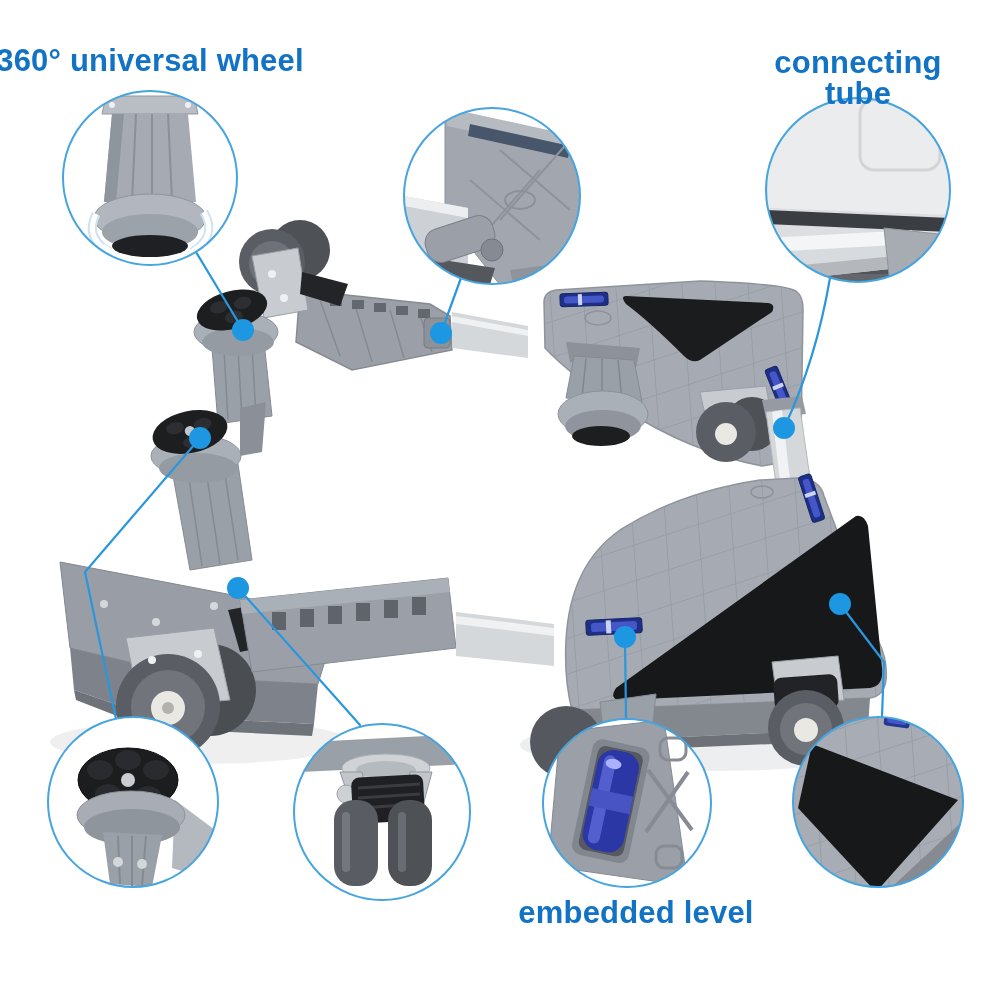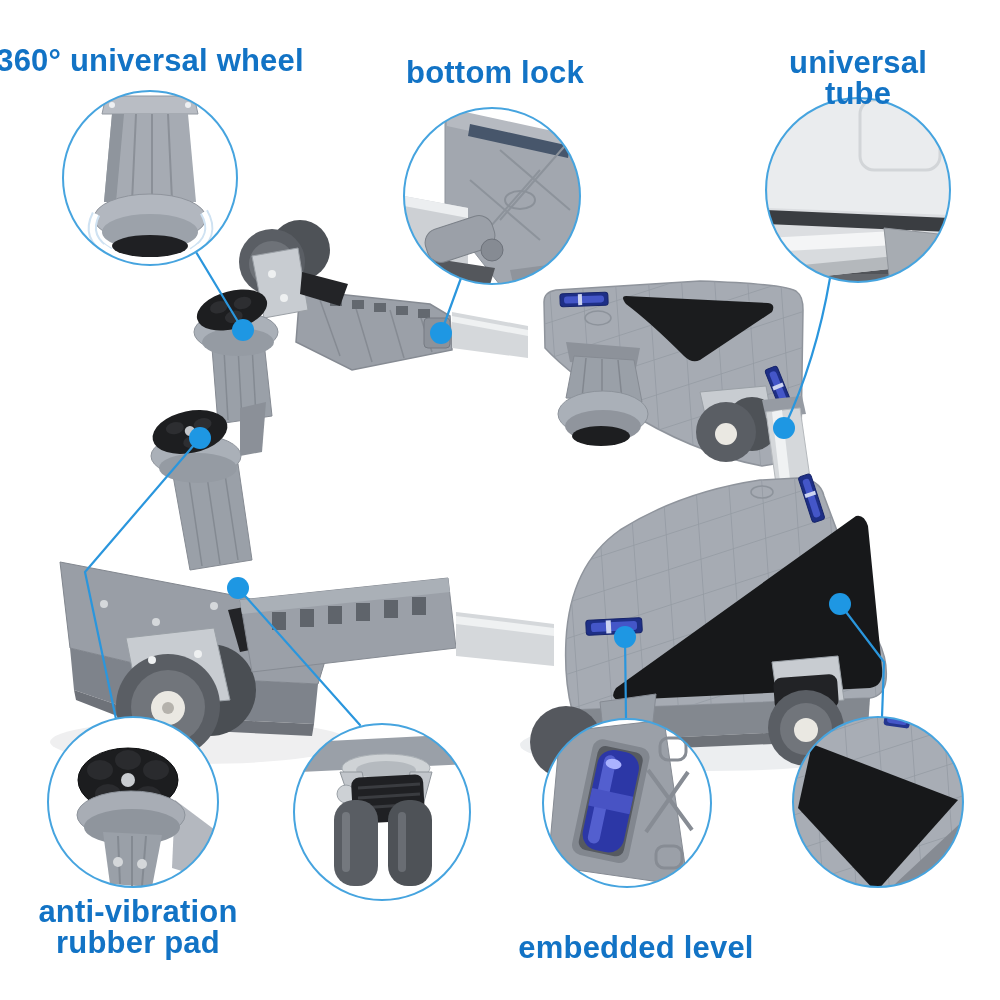--- a/index.html
+++ b/index.html
@@ -359,19 +359,16 @@
     <circle cx="441" cy="333" r="11"></circle>
     <circle cx="784" cy="428" r="11"></circle>
     <circle cx="200" cy="438" r="11"></circle>
     <circle cx="238" cy="588" r="11"></circle>
     <circle cx="625" cy="637" r="11"></circle>
     <circle cx="840" cy="604" r="11"></circle>
   </g>
 </svg>
 
 <div class="label" style="left:150px;top:45px;">360° universal wheel</div>
-<div class="label" style="left:495px;top:57px;">bottom lock</div>
-<div class="label" style="left:858px;top:47px;">universal tube</div>
-<div class="label" style="left:138px;top:896px;">anti-vibration
-rubber pad</div>
-<div class="label" style="left:636px;top:932px;text-align:center;">embedded level</div>
+<div class="label" style="left:858px;top:47px;">connecting tube</div>
+<div class="label" style="left:636px;top:897px;text-align:center;">embedded level</div>
 
 </div>
 
 </body></html>

